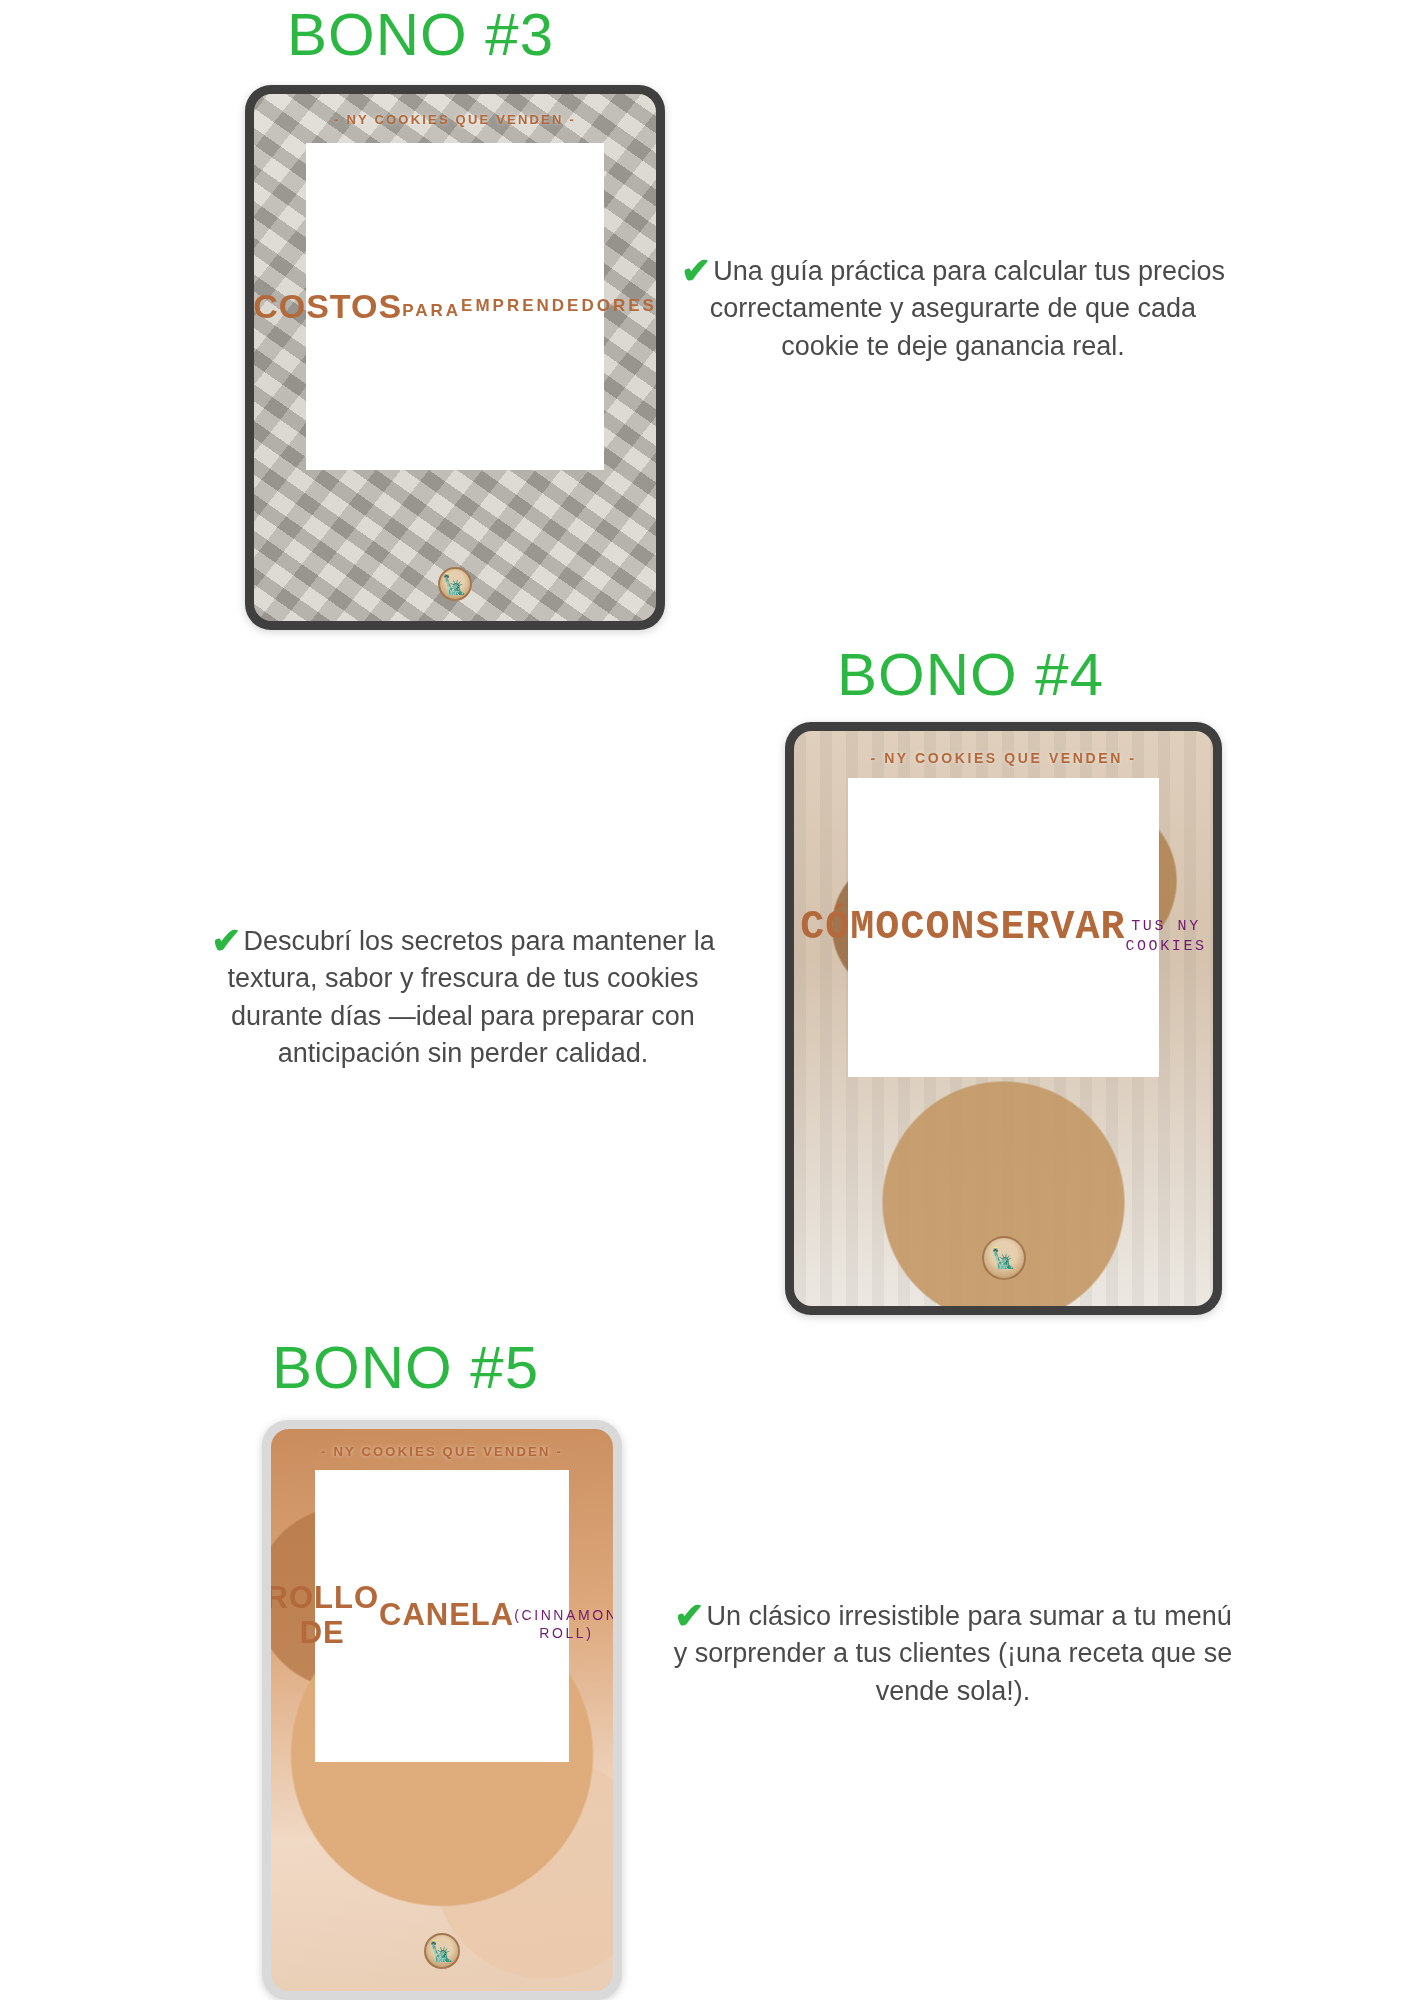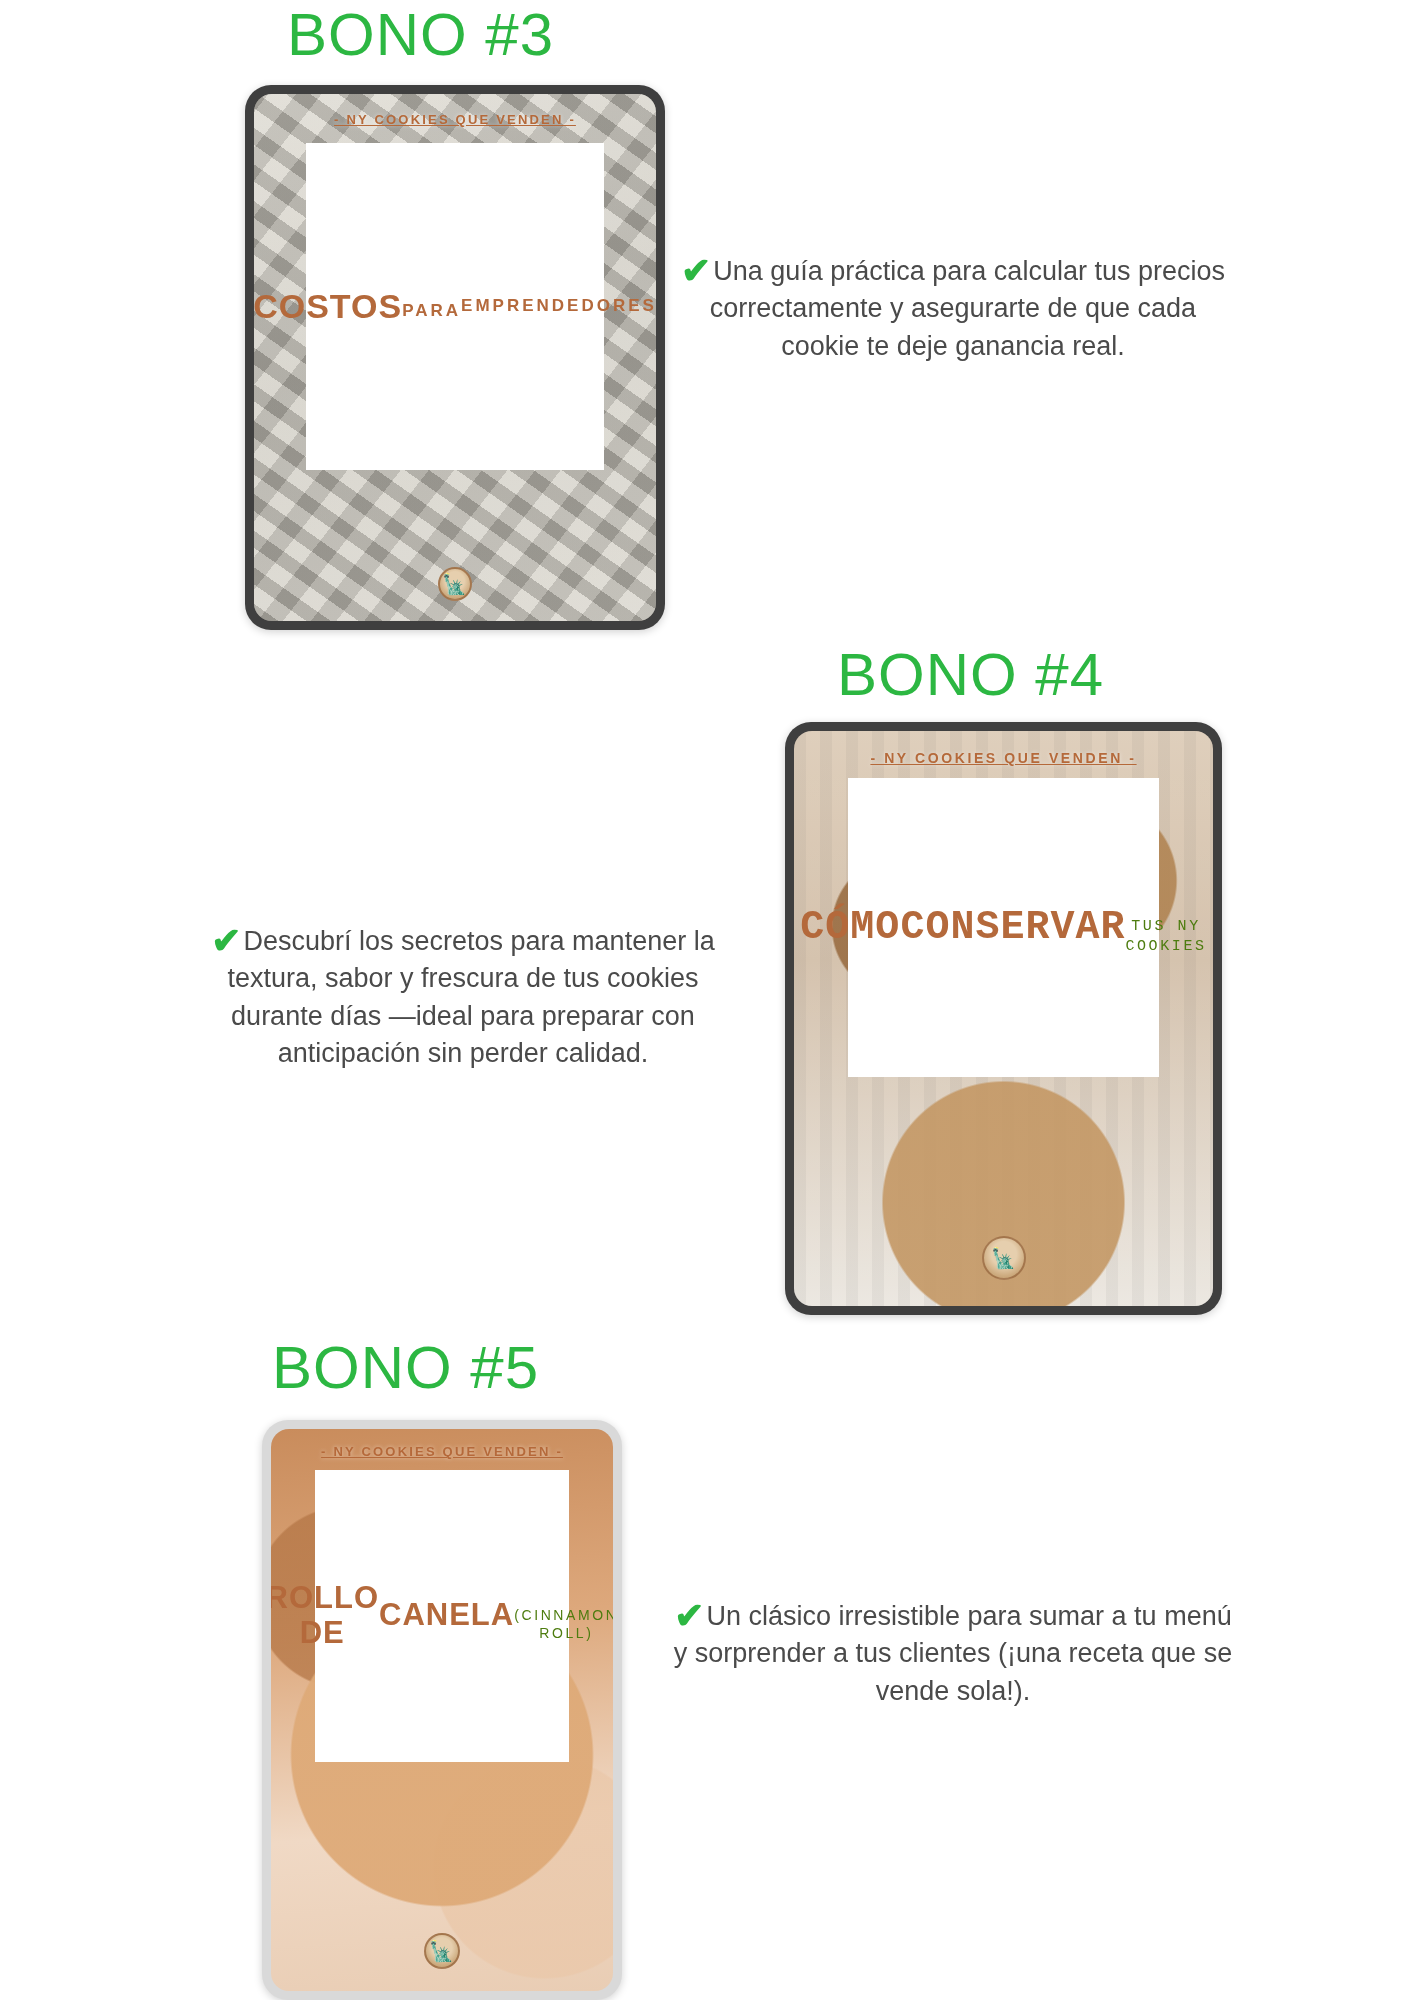--- a/index.html
+++ b/index.html
@@ -75,21 +75,20 @@
   }
 
   .cover-kicker {
     margin-top: 4.5%;
     font-size: 15px;
     letter-spacing: 2.6px;
     color: #b5693a;
     font-weight: bold;
     text-shadow: 0 0 4px rgba(255,255,255,0.55);
     white-space: nowrap;
-    text-decoration: underline;
   }
   .cover-kicker.small { font-size: 13px; letter-spacing: 2.2px; }
 
   .cover-card {
     background: #ffffff;
     width: 74%;
     margin-top: 3%;
     flex: 0 0 auto;
     display: flex;
     flex-direction: row;
@@ -102,21 +101,21 @@
     font-weight: bold;
     letter-spacing: 1px;
     line-height: 1.12;
   }
   .cover-sub {
     color: #b4693b;
     font-weight: bold;
     letter-spacing: 3px;
     line-height: 1.3;
   }
-  .cover-sub.light { color: #4d7c0f; font-weight: normal; letter-spacing: 2.6px; }
+  .cover-sub.light { color: #701a75; font-weight: normal; letter-spacing: 2.6px; }
 
   
   .logo-badge {
     position: absolute;
     border-radius: 50%;
     border: 2px solid rgba(150,100,60,0.75);
     background: radial-gradient(circle at 50% 40%, #e6cfae 0 40%, #cdab7f 70%, #b9915f 100%);
     display: flex; align-items: center; justify-content: center;
     font-size: 20px;
     color: #7a5630;

